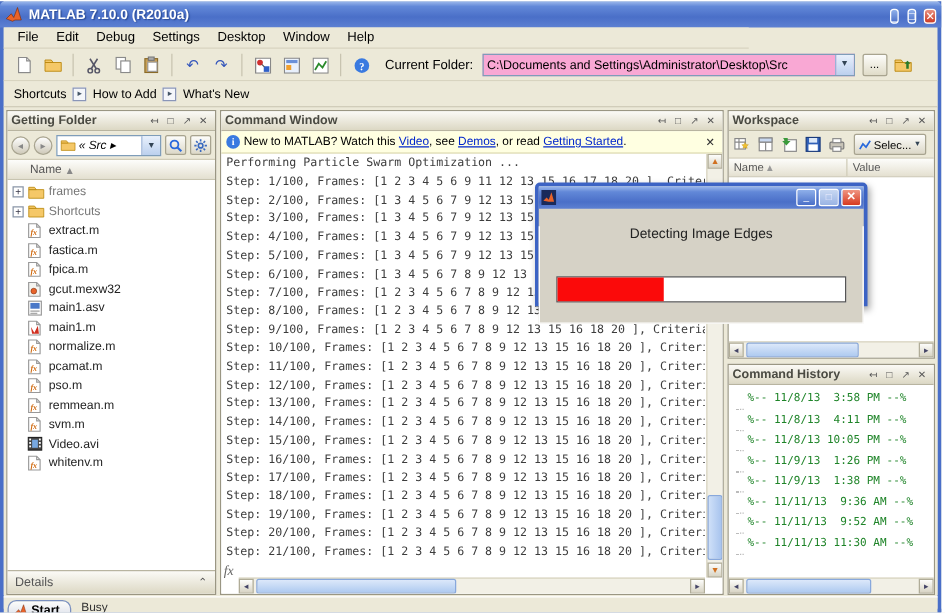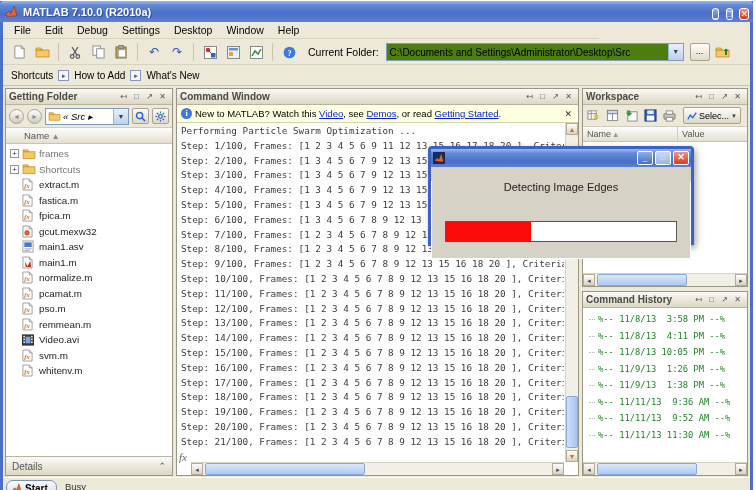--- a/index.html
+++ b/index.html
@@ -24,21 +24,21 @@
   
   .menubar { position:absolute; left:0; top:21px; width:596px; height:17px; background:#ece9d8;
     border-bottom:1px solid #d8d4c0; display:flex; align-items:center; padding-left:4px; }
   .menu-item { font-size:10.5px; color:#000; padding:1px 7px; cursor:default; }
 
   .toolbar { position:absolute; left:0; top:39px; width:747px; height:25px; background:#ece9d8;
     border-bottom:1px solid #d8d4c0; display:flex; align-items:center; padding-left:6px; gap:3px; }
   .tbtn { width:20px; height:20px; display:flex; align-items:center; justify-content:center; border:1px solid transparent; border-radius:2px; cursor:pointer; }
   .tsep { width:1px; height:18px; background:#c8c4b0; margin:0 3px; }
   .cf-label { font-size:10.5px; margin:0 4px 0 6px; white-space:nowrap; }
-  .cf-combo { width:298px; height:18px; background:#4d7c0f; border:1px solid #7f9db9; display:flex; align-items:center; font-size:10px; }
+  .cf-combo { width:298px; height:18px; background:#f9a8d4; border:1px solid #7f9db9; display:flex; align-items:center; font-size:10px; }
   .cf-combo .path { flex:1; padding:0 3px; white-space:nowrap; overflow:hidden; }
   .combo-arrow { width:15px; height:16px; background:linear-gradient(180deg,#e8f0fc,#bcd0ee); border-left:1px solid #9ab2d8; font-size:7px; color:#345; text-align:center; line-height:16px; cursor:pointer; }
   .browse-btn { width:20px; height:18px; border:1px solid #9a96884d; border:1px solid #a8a48f; background:linear-gradient(180deg,#fdfdfb,#e0dcc8); border-radius:2px; font-size:9px; text-align:center; line-height:15px; margin-left:3px; cursor:pointer; }
 
   .shortcutbar { position:absolute; left:0; top:64px; width:747px; height:21px; background:#ece9d8;
     border-bottom:1px solid #c8c4b0; display:flex; align-items:center; padding-left:8px; gap:5px; font-size:10px; }
   .sc-icon { width:11px; height:11px; border:1px solid #8a96b8; background:#f4f6fa; font-size:7px; line-height:9px; text-align:center; color:#456; cursor:pointer; }
 
   
   .main { position:absolute; left:0; top:85px; width:747px; height:390px; display:flex; gap:3px; padding:2px 2px 0 2px; background:#ece9d8; }
@@ -93,21 +93,21 @@
   .ws-toolbar { height:22px; background:#ece9d8; border-bottom:1px solid #d0ccb8; display:flex; align-items:center; padding:0 2px; gap:2px; flex:none; }
   .ws-btn { width:17px; height:17px; display:flex; align-items:center; justify-content:center; border:1px solid transparent; border-radius:2px; cursor:pointer; }
   .ws-select { margin-left:3px; height:17px; border:1px solid #a8a490; border-radius:2px; background:linear-gradient(180deg,#fdfdfb,#dcd8c8);
     display:flex; align-items:center; font-size:9px; padding:0 3px; gap:2px; cursor:pointer; white-space:nowrap; }
   .ws-cols { height:15px; display:flex; border-bottom:1px solid #c8c4b0; background:linear-gradient(180deg,#fdfdfb,#e4e0d0); font-size:9px; color:#555; flex:none; }
   .ws-cols .c1 { width:58%; padding-left:4px; border-right:1px solid #d0ccb8; line-height:14px; }
   .ws-cols .c2 { flex:1; padding-left:4px; line-height:14px; }
   .ws-body { flex:1; background:#fff; }
   .panel-hscroll { height:13px; background:#f2f0e6; border-top:1px solid #d8d4c0; position:relative; flex:none; }
   .hist-body { flex:1; background:#fff; overflow:hidden; padding:3px 0 0 2px; }
-  .hist-row { font-family:"DejaVu Sans Mono", monospace; font-size:8.8px; line-height:16.5px; color:#1e8428; white-space:pre; display:flex; align-items:flex-start; }
+  .hist-row { font-family:"DejaVu Sans Mono", monospace; font-size:8.8px; line-height:16.5px; color:#1e8428; white-space:pre; display:flex; align-items:center; }
   .hist-row .tree { color:#aaa; width:10px; flex:none; border-left:1px dotted #bbb; margin-left:3px; height:100%; position:relative; }
   .hist-row .tree::after { content:""; position:absolute; left:0; top:8px; width:6px; border-top:1px dotted #bbb; }
 
   
   .statusbar { position:absolute; left:0; top:476px; width:747px; height:13px; background:#ece9d8; overflow:hidden; border-top:1px solid #fff; }
   .start-btn { position:absolute; left:3px; top:2px; height:16px; border:1px solid #7a90c0; border-radius:7px; background:linear-gradient(180deg,#fdfdfb,#d8dce8);
     display:flex; align-items:center; font-size:10px; font-weight:bold; padding:0 8px 0 4px; gap:3px; cursor:pointer; }
   .busy-txt { position:absolute; left:62px; top:3px; font-size:9.5px; color:#333; }
 
   
@@ -430,45 +430,45 @@
                   <path d="M1 1 h7 l3 3 v9 H1z" fill="#fff" stroke="#999"></path>
                   <path d="M8 1 v3 h3" fill="none" stroke="#999"></path>
                   <text x="5.5" y="11" font-size="7" font-style="italic" font-weight="bold" fill="#d06a10" text-anchor="middle" font-family="Liberation Serif, serif">fx</text>
                 </svg>
               </span>
               <span>remmean.m</span>
             </div>
             <div class="file-row">
               <span class="no-exp"></span>
               <span class="ficon">
+                <svg width="11" height="13" viewBox="0 0 12 14">
+                  <path d="M1 1 h7 l3 3 v9 H1z" fill="#fff" stroke="#999"></path>
+                  <path d="M8 1 v3 h3" fill="none" stroke="#999"></path>
+                  <text x="5.5" y="11" font-size="7" font-style="italic" font-weight="bold" fill="#d06a10" text-anchor="middle" font-family="Liberation Serif, serif">fx</text>
+                </svg>
+              </span>
+              <span>svm.m</span>
+            </div>
+            <div class="file-row">
+              <span class="no-exp"></span>
+              <span class="ficon">
                 <svg width="12" height="12" viewBox="0 0 13 13">
                   <rect x="0.5" y="1" width="12" height="11" fill="#444" stroke="#222"></rect>
                   <g fill="#fff">
                     <rect x="1.5" y="2" width="1.6" height="1.6"></rect>
                     <rect x="1.5" y="5" width="1.6" height="1.6"></rect>
                     <rect x="1.5" y="8" width="1.6" height="1.6"></rect>
                     <rect x="9.9" y="2" width="1.6" height="1.6"></rect>
                     <rect x="9.9" y="5" width="1.6" height="1.6"></rect>
                     <rect x="9.9" y="8" width="1.6" height="1.6"></rect>
                   </g>
                   <rect x="4" y="3" width="5" height="7" fill="#78a8e0"></rect>
                 </svg>
               </span>
               <span>Video.avi</span>
-            </div>
-            <div class="file-row">
-              <span class="no-exp"></span>
-              <span class="ficon">
-                <svg width="11" height="13" viewBox="0 0 12 14">
-                  <path d="M1 1 h7 l3 3 v9 H1z" fill="#fff" stroke="#999"></path>
-                  <path d="M8 1 v3 h3" fill="none" stroke="#999"></path>
-                  <text x="5.5" y="11" font-size="7" font-style="italic" font-weight="bold" fill="#d06a10" text-anchor="middle" font-family="Liberation Serif, serif">fx</text>
-                </svg>
-              </span>
-              <span>svm.m</span>
             </div>
             <div class="file-row">
               <span class="no-exp"></span>
               <span class="ficon">
                 <svg width="11" height="13" viewBox="0 0 12 14">
                   <path d="M1 1 h7 l3 3 v9 H1z" fill="#fff" stroke="#999"></path>
                   <path d="M8 1 v3 h3" fill="none" stroke="#999"></path>
                   <text x="5.5" y="11" font-size="7" font-style="italic" font-weight="bold" fill="#d06a10" text-anchor="middle" font-family="Liberation Serif, serif">fx</text>
                 </svg>
               </span>

